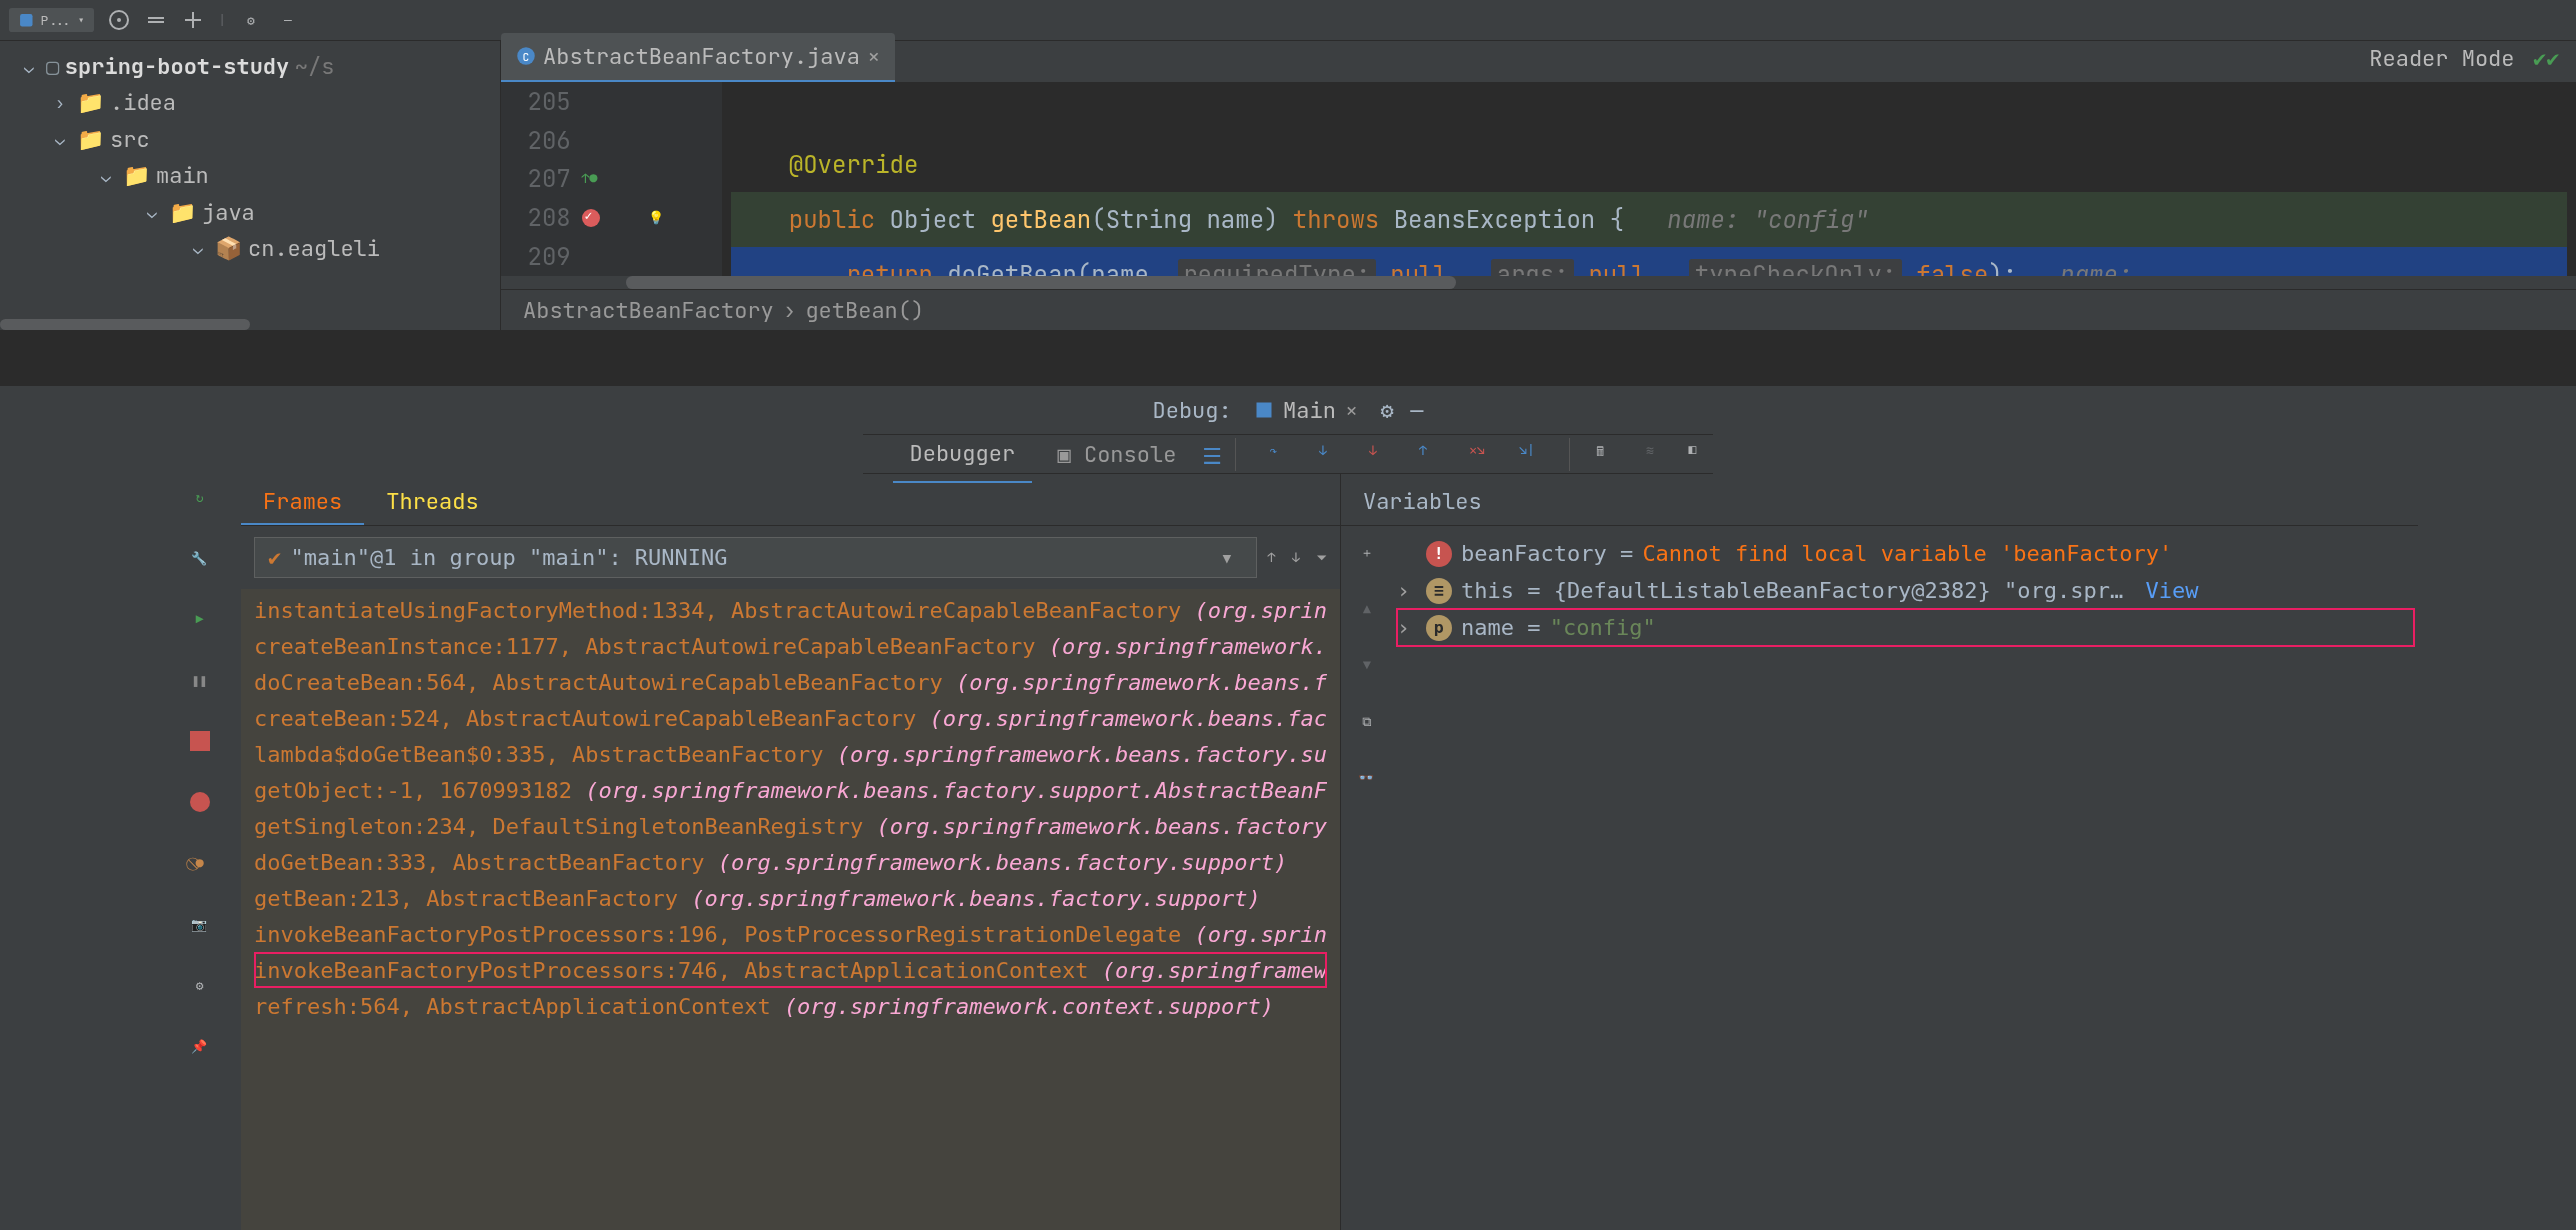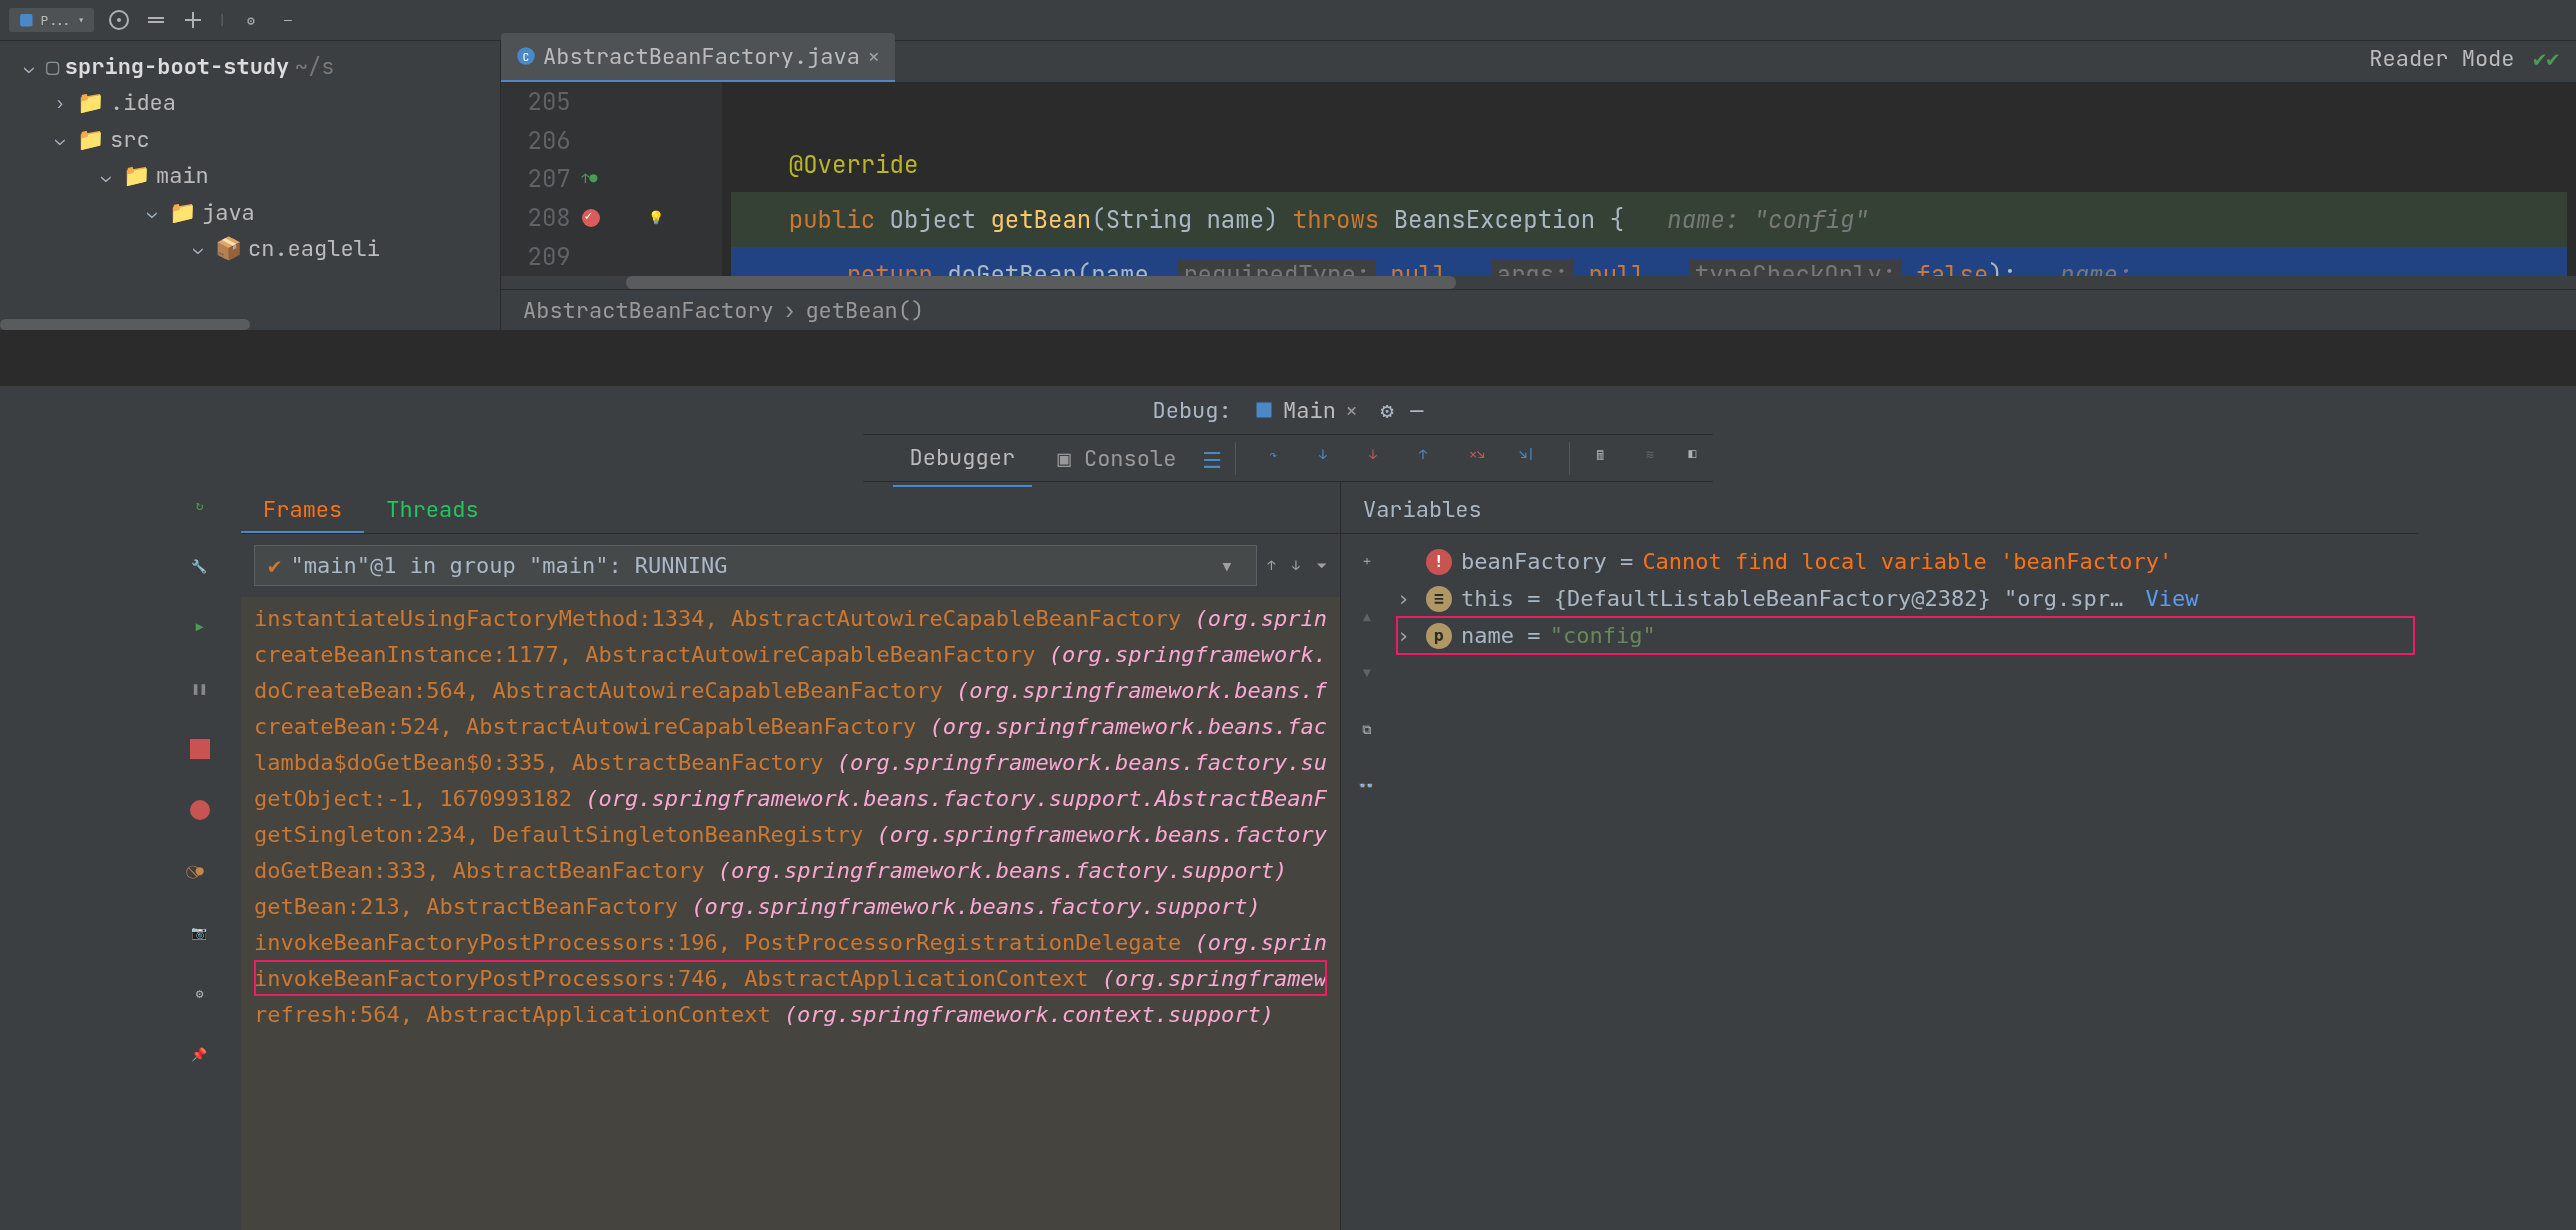--- a/index.html
+++ b/index.html
@@ -169,21 +169,21 @@
   font-size: 22px;
 }
 .debug-main-tab {
   display: flex; align-items: center; gap: 9.2px;
   padding: 5.5px 9.2px;
   color: #bbbbbb;
 }
 .debug-main-tab .close-x { color: #999; cursor: pointer;}
 .gear-right { margin-left: auto; display: flex; gap: 16.6px; }
 .debug-toolbar-row {
-  height: 48px;
+  height: 40px;
   display: flex; align-items: center;
   border-top: 0.9px solid #2b2b2b;
   border-bottom: 0.9px solid #2b2b2b;
 }
 .debug-left-strip {
   width: 83px;
   display: flex; flex-direction: column;
   align-items: center;
   padding-top: 9.2px;
   gap: 33px;
@@ -205,21 +205,21 @@
   flex: 1; display: flex;
 }
 .debug-inner {
   flex: 1; display: flex; flex-direction: column;
 }
 .frames-thread-tabs {
   height: 52px;
   display: flex; align-items: stretch;
   border-bottom: 0.9px solid #2b2b2b;
 }
-.ft-tab { padding: 13px 22px; font-size: 22px; color: #22c55e; }
+.ft-tab { padding: 13px 22px; font-size: 22px; color: #fde047; }
 .ft-tab.active { border-bottom: 2.8px solid #4a88c7; color: #f97316; }
 .thread-selector {
   height: 48px;
   display: flex; align-items: center;
   gap: 11px;
   margin: 7.4px 13px;
 }
 .thread-dd {
   flex: 1;
   background: #45494a;

